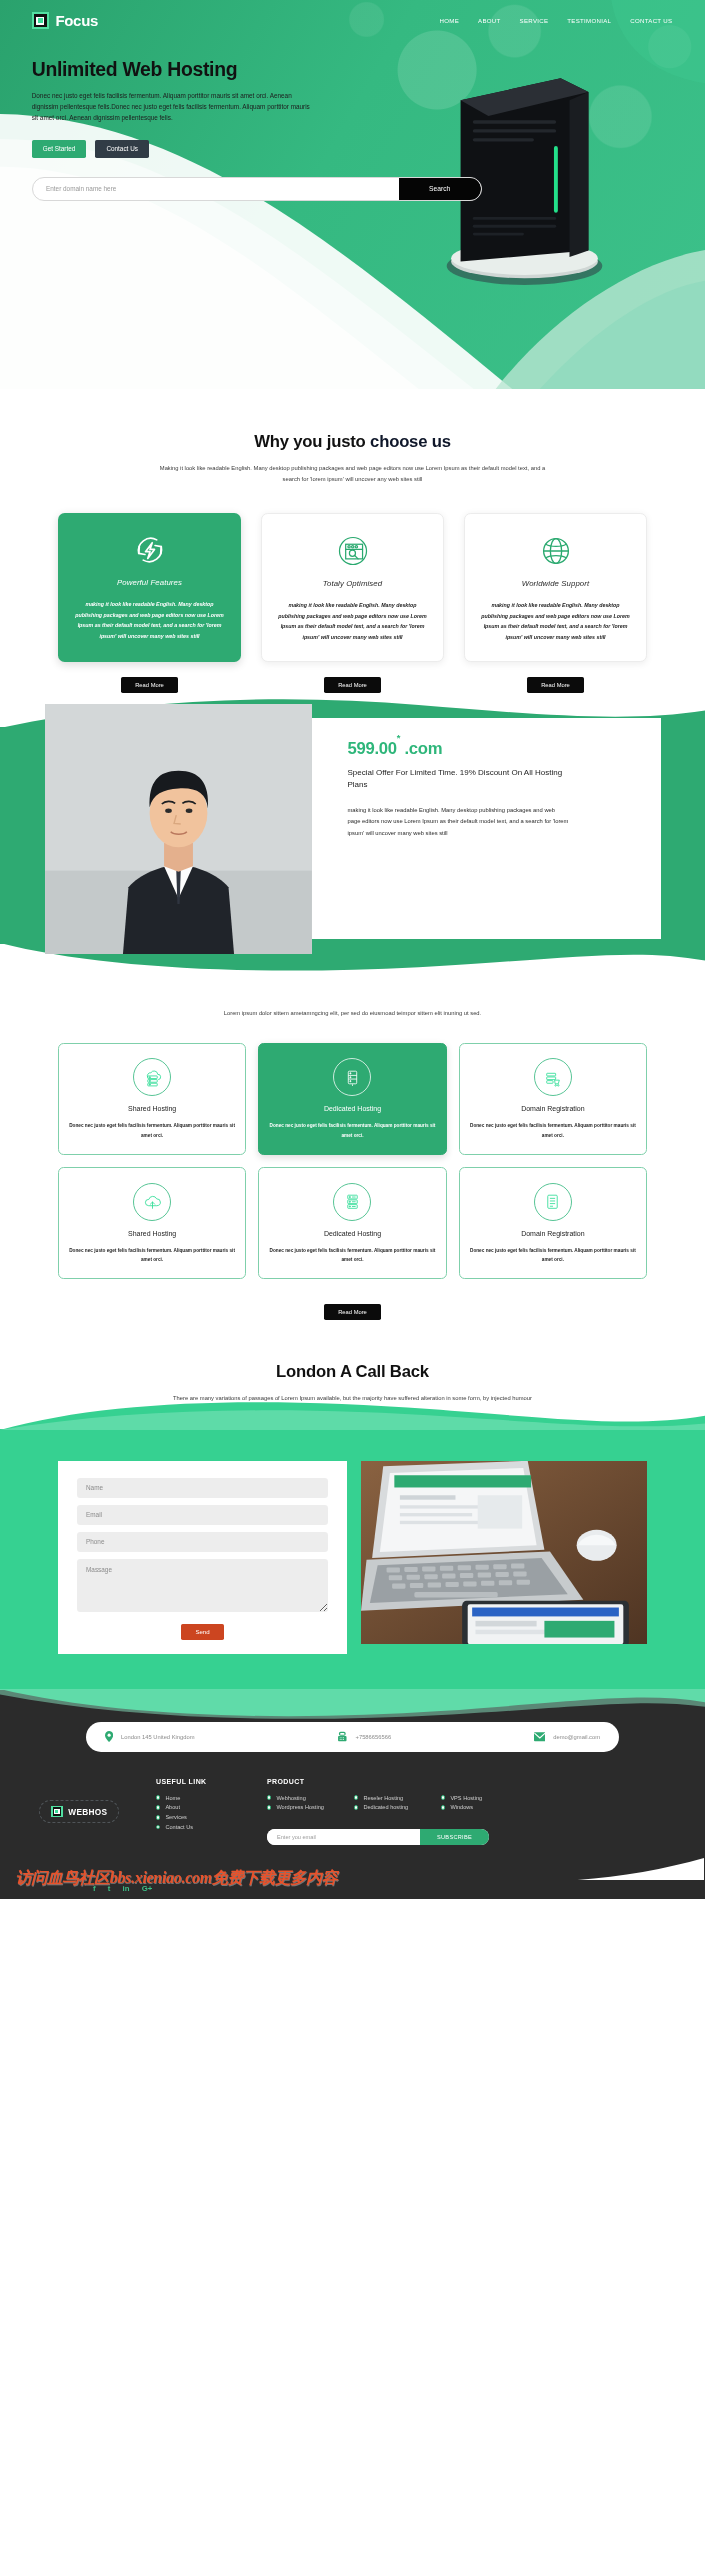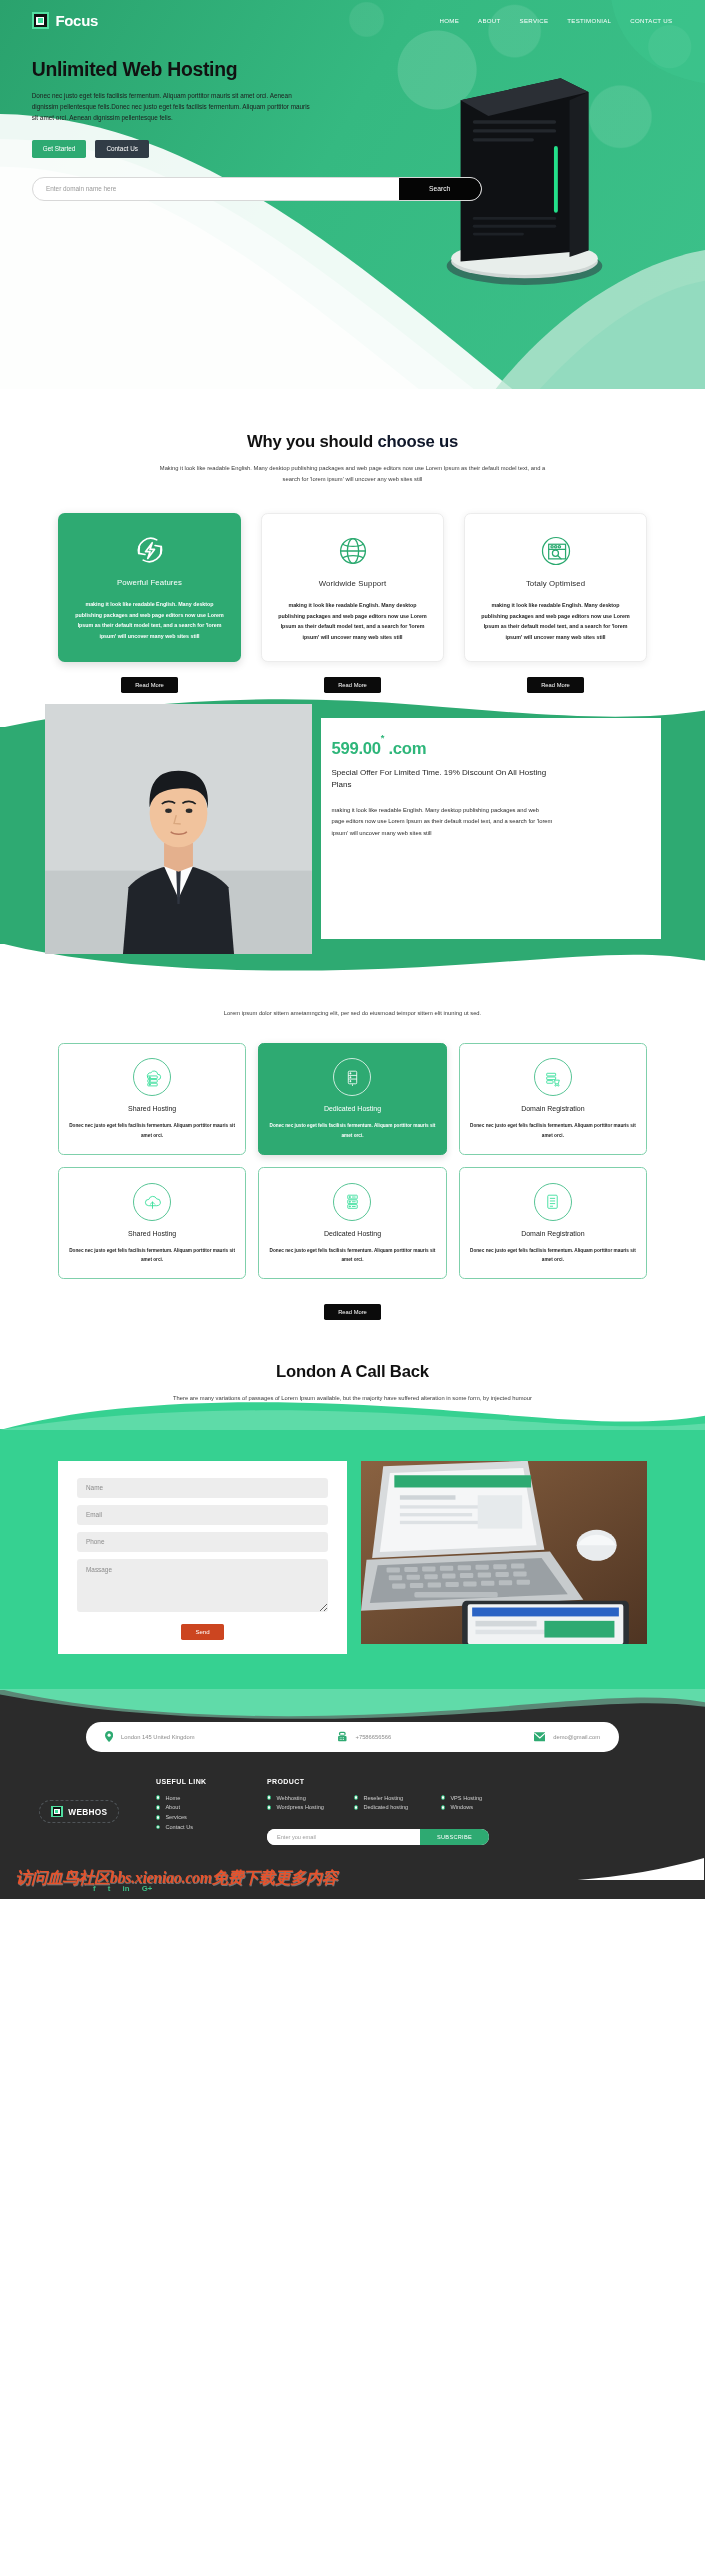--- a/index.html
+++ b/index.html
@@ -123,20 +123,21 @@
 
   
   .why { padding: 43px 0 0; background: #fff; }
   .why-cards {
     width: 589px; margin: 29px auto 0;
     display: flex; justify-content: space-between;
   }
   .why-card {
     width: 183px; border-radius: 6.7px; padding: 16.7px 14.4px 19px;
     text-align: center;
+    font-style: italic;
   }
   .why-card.plain {
     background: #fff; border: 0.6px solid #ececec;
     box-shadow: 0 1.7px 7.8px rgba(0,0,0,.07);
   }
   .why-card.filled {
     background: #2eaa72; box-shadow: 0 2.2px 9px rgba(0,0,0,.14);
   }
   .why-icon { height: 40px; display: flex; align-items: center; justify-content: center; }
   .why-name {
@@ -172,22 +173,22 @@
   .offer-wave-bottom { bottom: -33px; }
   .offer-inner {
     position: absolute; left: 50%; transform: translateX(-50%);
     top: -23px; width: 616px; display: flex;
   }
   .offer-photo {
     width: 267px; height: 250px; position: relative; overflow: hidden;
     background: #cfd4d6;
   }
   .offer-card {
-    flex: 1; background: #fff; margin-left: 9px; margin-top: 14.4px;
-    margin-bottom: 14.4px; padding: 20px 11px;
+    flex: 1; background: #fff; margin-left: 0; margin-top: 14.4px;
+    margin-bottom: 14.4px; padding: 20px 36px;
   }
   .offer-price {
     font-size: 16.7px; font-weight: bold; color: #2eb67a; letter-spacing: -0.3px;
   }
   .offer-price sup { font-size: 9.4px; top: -.65em; position: relative; }
   .offer-head {
     font-size: 8px; color: #1d1d1d; margin-top: 7.8px; line-height: 1.5;
     width: 233px;
   }
   .offer-text {
@@ -397,67 +398,67 @@
     <div class="search-wrap">
       <div class="search-box">
         <input type="text" placeholder="Enter domain name here" style="">
         <button class="search-btn">Search</button>
       </div>
     </div>
   </section>
 
   <section class="why">
     <div class="sec-head">
-      <h2 class="sec-title"><span>Why you should </span><span class="accent">choose us</span></h2>
+      <h2 class="sec-title"><span>Why you justo </span><span class="accent">choose us</span></h2>
       <p class="sec-sub">Making it look like readable English. Many desktop publishing packages and web page editors now use Lorem Ipsum as their default model text, and a search for 'lorem ipsum' will uncover any web sites still</p>
     </div>
 
     <div class="why-cards">
       <div class="why-card filled">
         <div class="why-icon">
           <svg width="36" height="36" viewBox="0 0 64 64" fill="none" stroke="#ffffff" stroke-width="3" stroke-linecap="round" stroke-linejoin="round">
             <path d="M12,38 A22,22 0 0 1 44,14"></path>
             <polyline points="13,26 12,38 23,40"></polyline>
             <path d="M52,26 A22,22 0 0 1 20,50"></path>
             <polyline points="51,38 52,26 41,24"></polyline>
             <path d="M36,19 L24,35 L32,35 L28,47 L40,31 L32,31 Z"></path>
           </svg>
         </div>
         <div class="why-name">Powerful Features</div>
-        <div class="why-text">making it look like readable English. Many desktop publishing packages and web page editors now use Lorem Ipsum as their default model text, and a search for 'lorem ipsum' will uncover many web sites still</div>
-      </div>
-
-      <div class="why-card plain">
-        <div class="why-icon">
-          <svg width="36" height="36" viewBox="0 0 64 64" fill="none" stroke="#2aa96f" stroke-width="2.4" stroke-linecap="round">
-            <circle cx="32" cy="32" r="22"></circle>
-            <ellipse cx="32" cy="32" rx="10" ry="22"></ellipse>
-            <line x1="10" y1="32" x2="54" y2="32"></line>
-            <path d="M14,20 C22,25 42,25 50,20"></path>
-            <path d="M14,44 C22,39 42,39 50,44"></path>
-          </svg>
-        </div>
-        <div class="why-name">Worldwide Support</div>
         <div class="why-text">making it look like readable English. Many desktop publishing packages and web page editors now use Lorem Ipsum as their default model text, and a search for 'lorem ipsum' will uncover many web sites still</div>
       </div>
 
       <div class="why-card plain">
         <div class="why-icon">
           <svg width="36" height="36" viewBox="0 0 64 64" fill="none" stroke="#2aa96f" stroke-width="2.2" stroke-linecap="round">
             <circle cx="32" cy="32" r="24"></circle>
             <rect x="19" y="20" width="30" height="26"></rect>
             <line x1="19" y1="29" x2="49" y2="29"></line>
             <circle cx="25" cy="24.5" r="2.1"></circle>
             <circle cx="31.5" cy="24.5" r="2.1"></circle>
             <circle cx="38" cy="24.5" r="2.1"></circle>
             <circle cx="31" cy="36" r="5.4"></circle>
             <line x1="35" y1="40" x2="41" y2="46"></line>
           </svg>
         </div>
         <div class="why-name">Totaly Optimised</div>
+        <div class="why-text">making it look like readable English. Many desktop publishing packages and web page editors now use Lorem Ipsum as their default model text, and a search for 'lorem ipsum' will uncover many web sites still</div>
+      </div>
+
+      <div class="why-card plain">
+        <div class="why-icon">
+          <svg width="36" height="36" viewBox="0 0 64 64" fill="none" stroke="#2aa96f" stroke-width="2.4" stroke-linecap="round">
+            <circle cx="32" cy="32" r="22"></circle>
+            <ellipse cx="32" cy="32" rx="10" ry="22"></ellipse>
+            <line x1="10" y1="32" x2="54" y2="32"></line>
+            <path d="M14,20 C22,25 42,25 50,20"></path>
+            <path d="M14,44 C22,39 42,39 50,44"></path>
+          </svg>
+        </div>
+        <div class="why-name">Worldwide Support</div>
         <div class="why-text">making it look like readable English. Many desktop publishing packages and web page editors now use Lorem Ipsum as their default model text, and a search for 'lorem ipsum' will uncover many web sites still</div>
       </div>
     </div>
 
     <div class="why-btns">
       <div class="slot">
           <button class="read-more">Read More</button>
         </div>
       <div class="slot">
           <button class="read-more">Read More</button>

